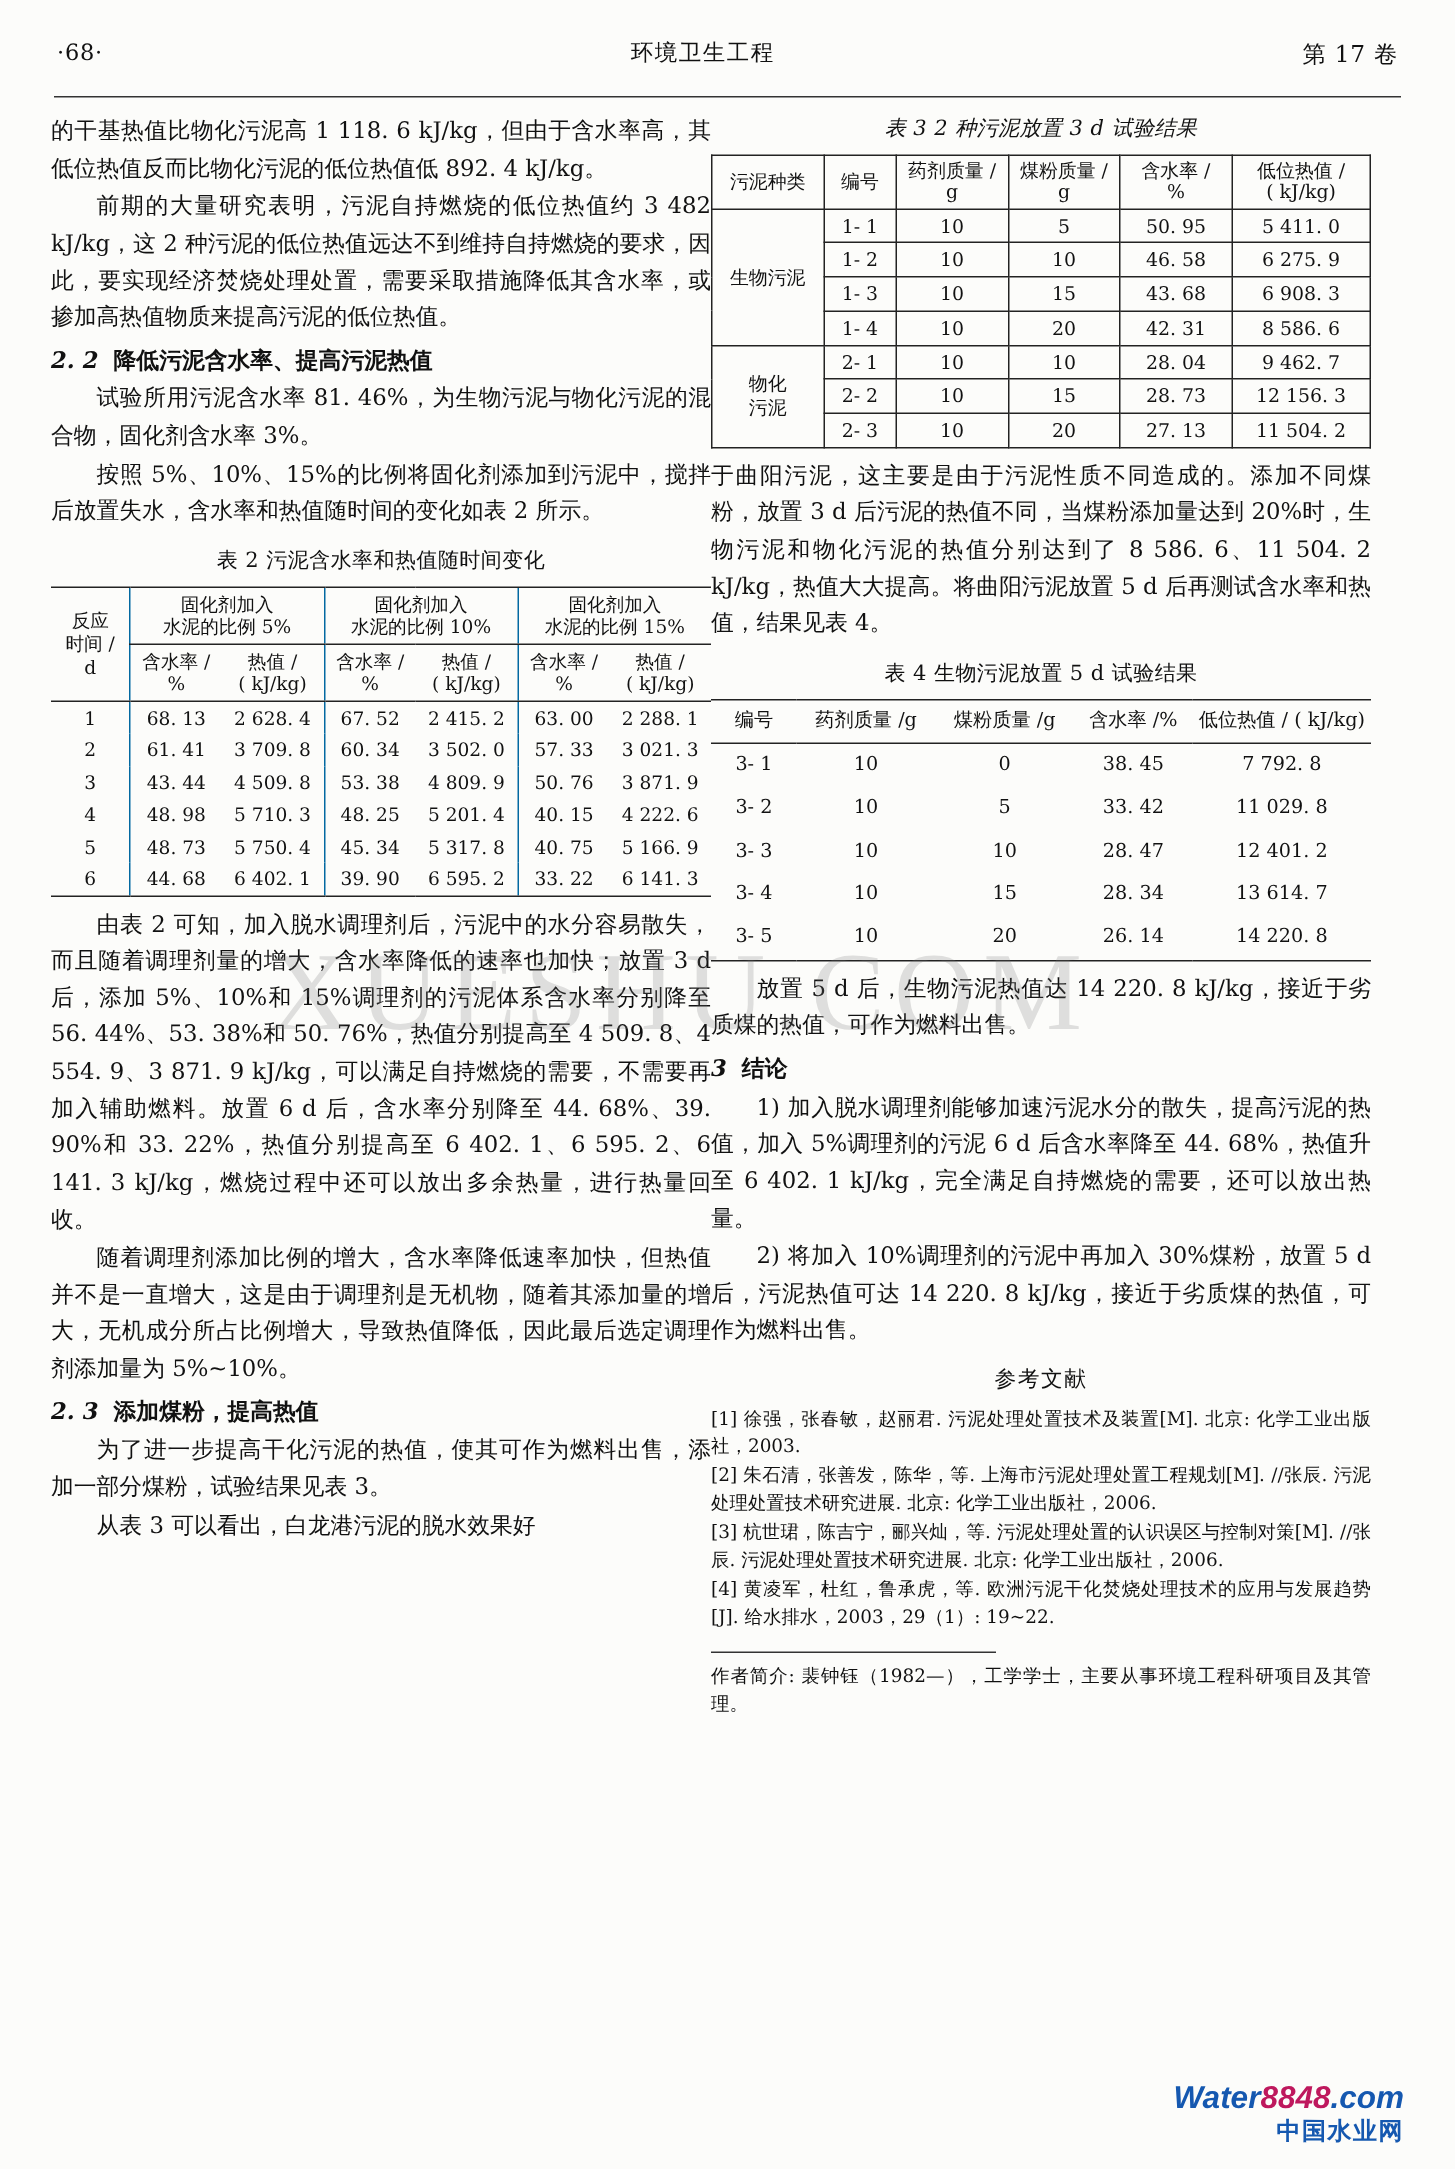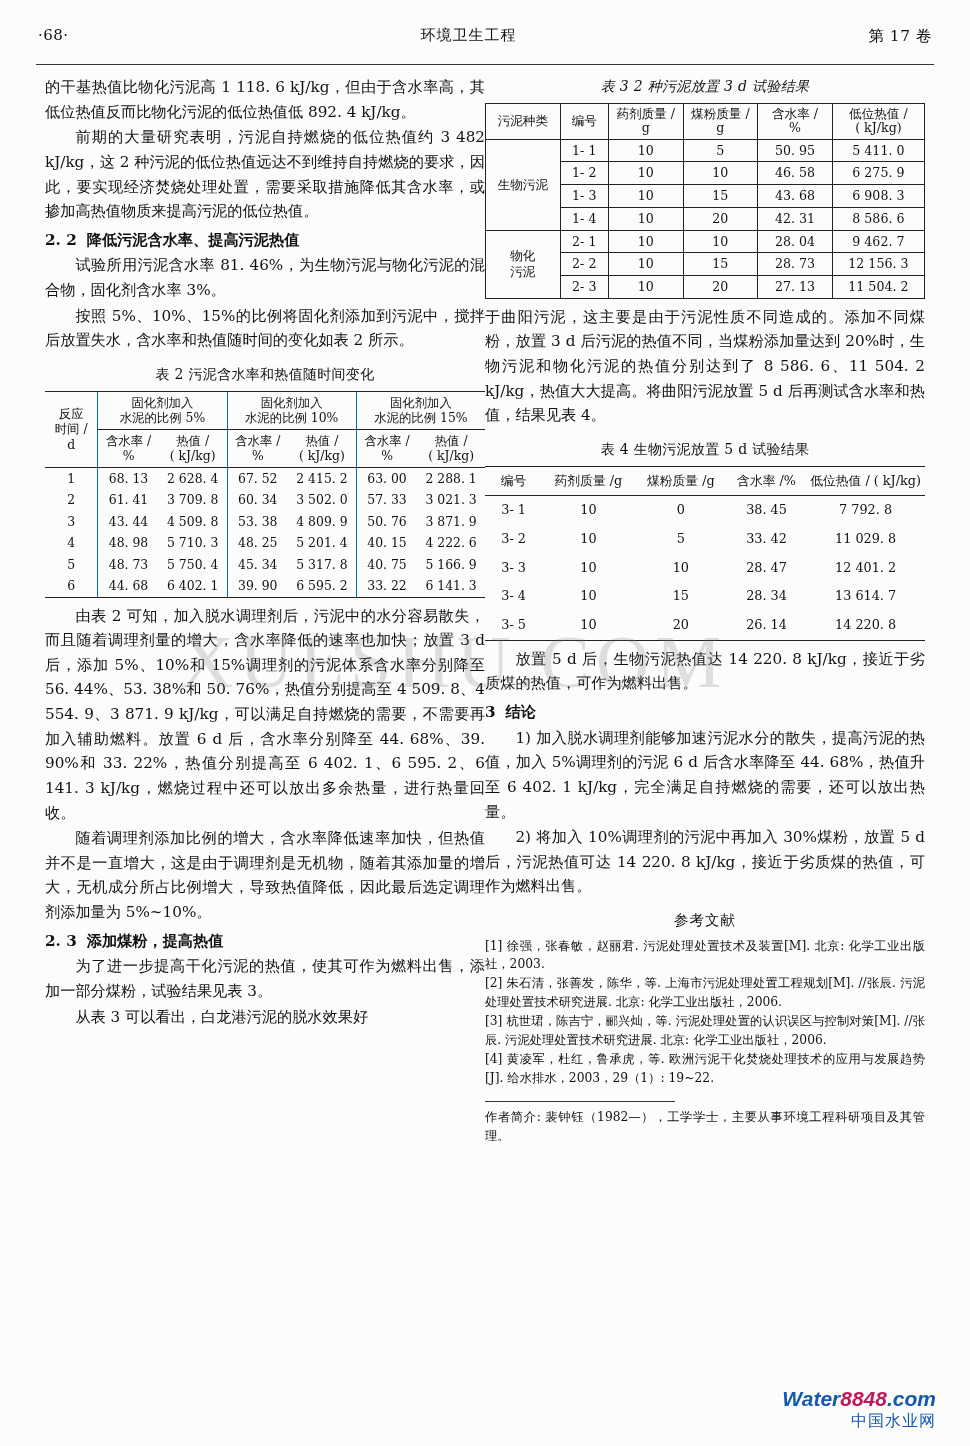--- a/index.html
+++ b/index.html
@@ -37,36 +37,35 @@
   .runhead .jtitle { font-size: 15px; letter-spacing: 1px; }
   .runhead .vol { font-size: 15.5px; letter-spacing: 0.5px; }
   .rule {
     border-top: 1.4px solid #333;
     margin: 4px 2px 10px 2px;
   }
   
   .cols {
     display: flex;
     height: 1320px;
-    justify-content: center;
   }
   .col {
     width: 440px;
     font-size: 15.2px;
     line-height: 1.62;
     text-align: justify;
   }
   p { margin: 0 0 1px 0; }
   .ind { text-indent: 2em; }
   .heading {
     margin: 4px 0 1px 0;
     font-weight: bold;
     font-size: 15.2px;
   }
-  .heading .num { margin-right: 10px; }
+  .heading .num { margin-right: 10px; font-style: italic; }
   
   .tbl-cap {
     text-align: center;
     font-size: 14px;
     margin: 10px 0 5px 0;
     letter-spacing: 0.3px;
   }
   table.data {
     border-collapse: collapse;
     width: 100%;
@@ -156,21 +155,21 @@
     font-size: 21px;
     font-weight: bold;
     font-style: italic;
     color: #1558b0;
   }
   .logo .l1 .num { color: #be185d; }
   .logo .l2 {
     font-size: 16px;
     color: #1558b0;
     letter-spacing: 1px;
-    font-weight: normal;
+    font-weight: bold;
   }
   .spacer-sm { height: 6px; }
 </style>
 </head>
 <body>
 
 <div class="page">
 
   <div class="runhead">
     <div class="pno">·68·</div>

